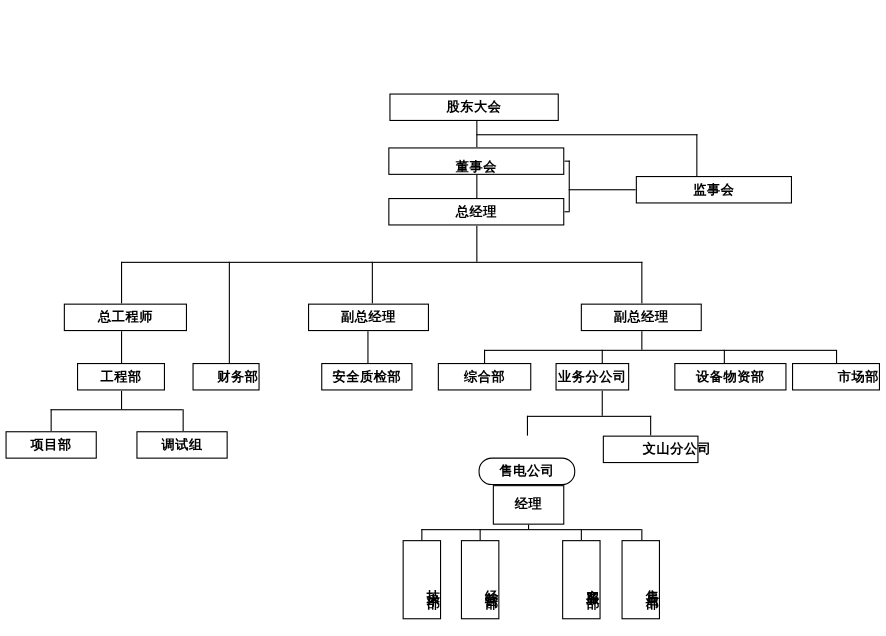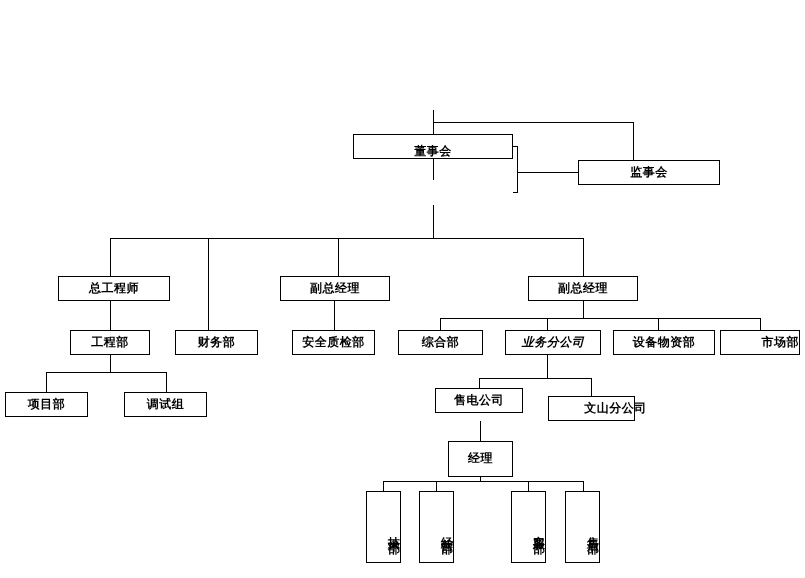--- a/index.html
+++ b/index.html
@@ -45,20 +45,23 @@
     z-index: 1;
   }
   .conn.h { height: 1px; }
   .conn.v { width: 1px; }
 </style>
 </head>
 <body>
 
 <div id="chart-canvas">
 
+  <div class="node" style="left:354px; top:85px; width:154px; height:25px;">
+    <span>股东大会</span>
+  </div>
 
   <div class="conn v" style="left:433px; top:110px; height:24px;"></div>
 
   <div class="conn h" style="left:433px; top:122px; width:201px;"></div>
   <div class="conn v" style="left:633px; top:122px; height:38px;"></div>
 
   <div class="node" style="left:353px; top:134px; width:160px; height:25px;align-items:flex-end;">
     <span>董事会</span>
   </div>
 
@@ -66,20 +69,23 @@
     <span>监事会</span>
   </div>
 
   <div class="conn h" style="left:513px; top:146px; width:5px;"></div>
   <div class="conn v" style="left:517px; top:146px; height:46px;"></div>
   <div class="conn h" style="left:513px; top:192px; width:5px;"></div>
   <div class="conn h" style="left:517px; top:172px; width:61px;"></div>
 
   <div class="conn v" style="left:433px; top:159px; height:21px;"></div>
 
+  <div class="node" style="left:353px; top:180px; width:160px; height:25px;">
+    <span>总经理</span>
+  </div>
 
   <div class="conn v" style="left:433px; top:205px; height:33px;"></div>
   <div class="conn h" style="left:110px; top:238px; width:474px;"></div>
 
   <div class="conn v" style="left:110px; top:238px; height:38px;"></div>
   <div class="conn v" style="left:208px; top:238px; height:92px;"></div>
   <div class="conn v" style="left:338px; top:238px; height:38px;"></div>
   <div class="conn v" style="left:583px; top:238px; height:38px;"></div>
 
   <div class="node" style="left:58px; top:276px; width:112px; height:25px;">
@@ -102,33 +108,33 @@
   <div class="conn h" style="left:440px; top:318px; width:320px;"></div>
   <div class="conn v" style="left:440px; top:318px; height:12px;"></div>
   <div class="conn v" style="left:547px; top:318px; height:12px;"></div>
   <div class="conn v" style="left:658px; top:318px; height:12px;"></div>
   <div class="conn v" style="left:760px; top:318px; height:12px;"></div>
 
   <div class="node" style="left:70px; top:330px; width:80px; height:25px;">
     <span>工程部</span>
   </div>
 
-  <div class="node" style="left:175px; top:330px; width:83px; height:25px;">
+  <div class="node" style="left:175px; top:330px; width:61px; height:25px;justify-content:flex-end;">
     <span>财务部</span>
   </div>
 
   <div class="node" style="left:292px; top:330px; width:83px; height:25px;">
     <span>安全质检部</span>
   </div>
 
   <div class="node" style="left:398px; top:330px; width:85px; height:25px;">
     <span>综合部</span>
   </div>
 
-  <div class="node" style="left:505px; top:330px; width:96px; height:25px;font-style:italic;">
+  <div class="node" style="left:505px; top:330px; width:67px; height:25px;">
     <span>业务分公司</span>
   </div>
 
   <div class="node" style="left:613px; top:330px; width:102px; height:25px;">
     <span>设备物资部</span>
   </div>
 
   <div class="node" style="left:720px; top:330px; width:80px; height:25px;justify-content:flex-end;">
     <span>市场部</span>
   </div>
@@ -144,21 +150,21 @@
   <div class="conn v" style="left:591px; top:378px; height:18px;"></div>
 
   <div class="node" style="left:5px; top:392px; width:83px; height:25px;">
     <span>项目部</span>
   </div>
 
   <div class="node" style="left:124px; top:392px; width:83px; height:25px;">
     <span>调试组</span>
   </div>
 
-  <div class="node" style="left:435px; top:388px; width:88px; height:25px;">
+  <div class="node" style="left:435px; top:416px; width:88px; height:25px;border-radius:12px;">
     <span>售电公司</span>
   </div>
 
   <div class="node" style="left:548px; top:396px; width:87px; height:25px;padding-left:48px;">
     <span>文山分公司</span>
   </div>
 
   <div class="conn v" style="left:480px; top:421px; height:20px;"></div>
 
   <div class="node" style="left:448px; top:441px; width:65px; height:36px;">

